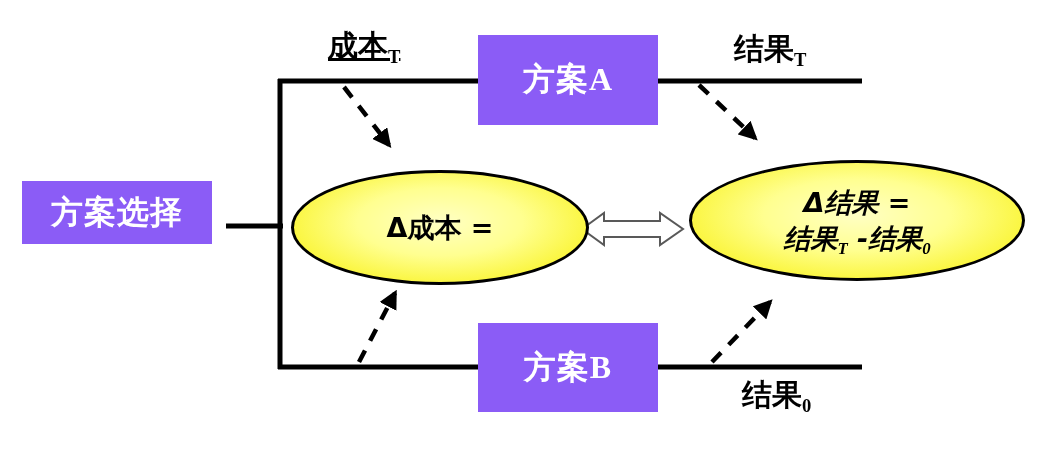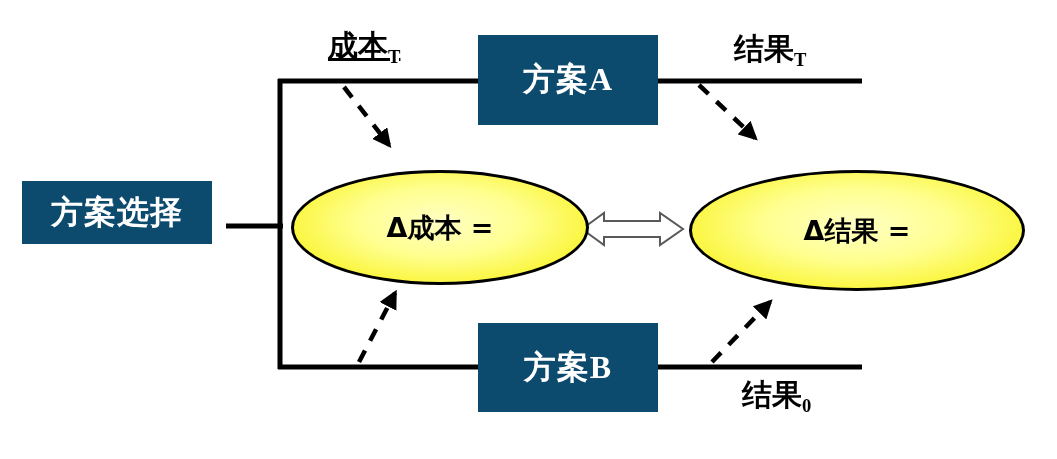--- a/index.html
+++ b/index.html
@@ -16,21 +16,21 @@
     overflow: hidden;
   }
   svg.connectors {
     position: absolute;
     left: 0; top: 0;
     width: 1057px; height: 459px;
     z-index: 1;
   }
   .redbox {
     position: absolute;
-    background: #0c4a6e;
+    background: #8b5cf6;
     color: #ffffff;
     display: flex;
     align-items: center;
     justify-content: center;
     font-weight: bold;
     font-size: 32px;
     letter-spacing: 1px;
     z-index: 3;
     white-space: nowrap;
   }
@@ -53,21 +53,21 @@
     font-weight: bold;
     font-size: 27px;
     line-height: 1.3;
     color: #000000;
     background: radial-gradient(ellipse at 50% 45%,
                 #ffffc4 0%, #ffff90 40%, #faf53a 75%, #f0ea05 100%);
     z-index: 2;
     white-space: nowrap;
   }
   .ellipse-cost   { left: 291px; top: 170px; width: 292px; height: 109px; }
-  .ellipse-result { left: 689px; top: 170px; width: 330px; height: 115px; }
+  .ellipse-result { left: 689px; top: 160px; width: 330px; height: 115px; font-style: italic; }
   .edge-label {
     position: absolute;
     color: #000000;
     font-weight: bold;
     font-size: 30px;
     z-index: 3;
     white-space: nowrap;
   }
   .lbl-cost-t   { left: 328px; top: 26px; text-decoration: underline;  }
   .lbl-result-t { left: 734px; top: 29px;  }
@@ -118,20 +118,21 @@
   <div class="redbox box-plan-b">
     <span><span>方案</span><span class="latin">B</span></span>
   </div>
 
   <div class="ellipse ellipse-cost">
     <div>Δ成本 =</div>
   </div>
 
   <div class="ellipse ellipse-result">
     <div>Δ结果 =</div>
+    <div><span>结果</span><sub class="subscript">T</sub><span> -结果</span><sub class="subscript">0</sub></div>
   </div>
 
   <div class="edge-label lbl-cost-t"><span>成本</span><sub class="subscript">T</sub></div>
 
   <div class="edge-label lbl-result-t"><span>结果</span><sub class="subscript">T</sub></div>
 
 
   <div class="edge-label lbl-result-0"><span>结果</span><sub class="subscript">0</sub></div>
 
 

